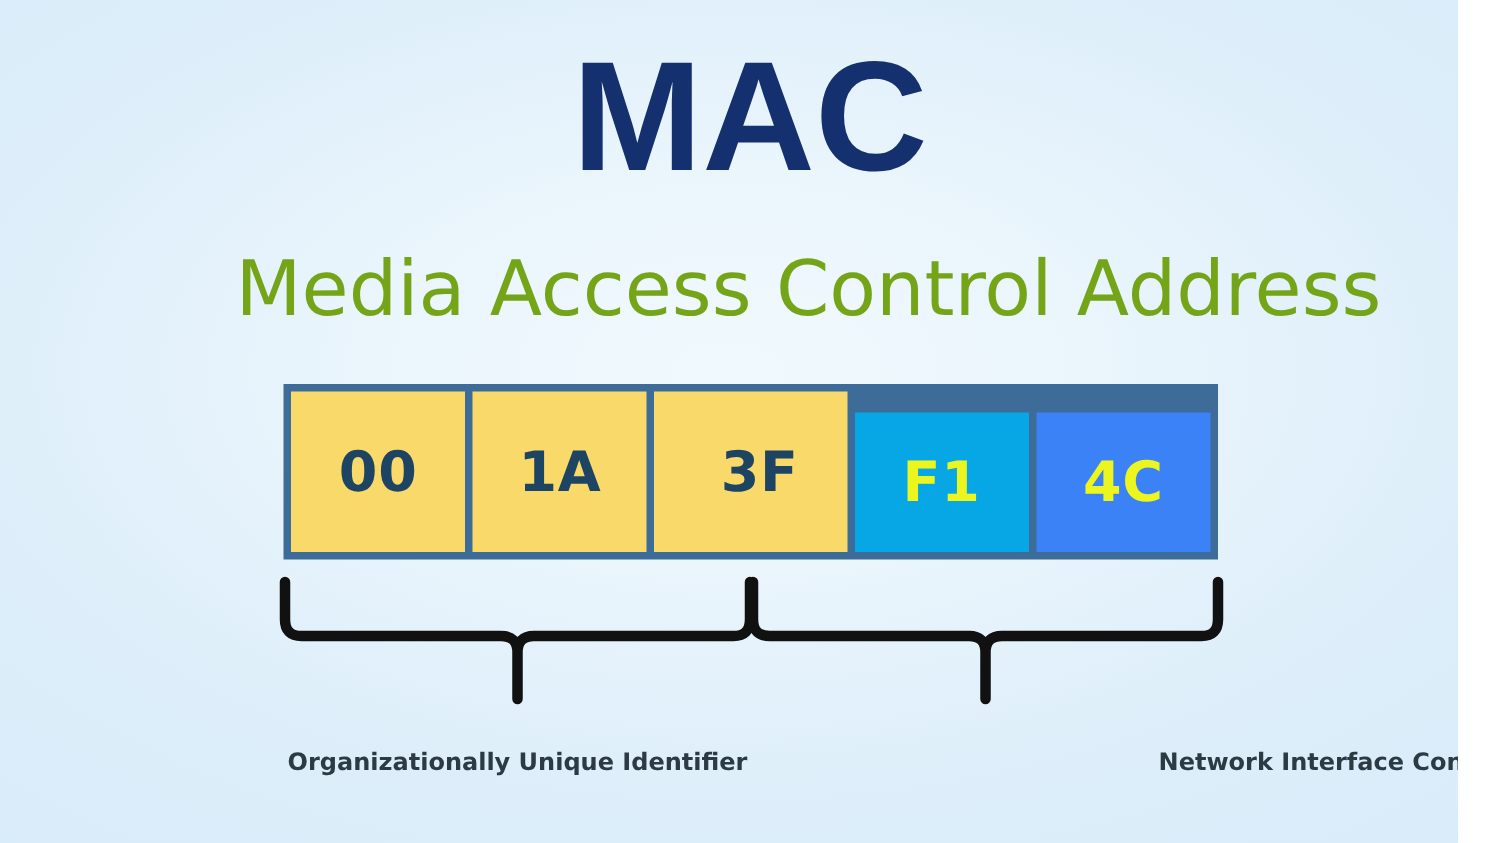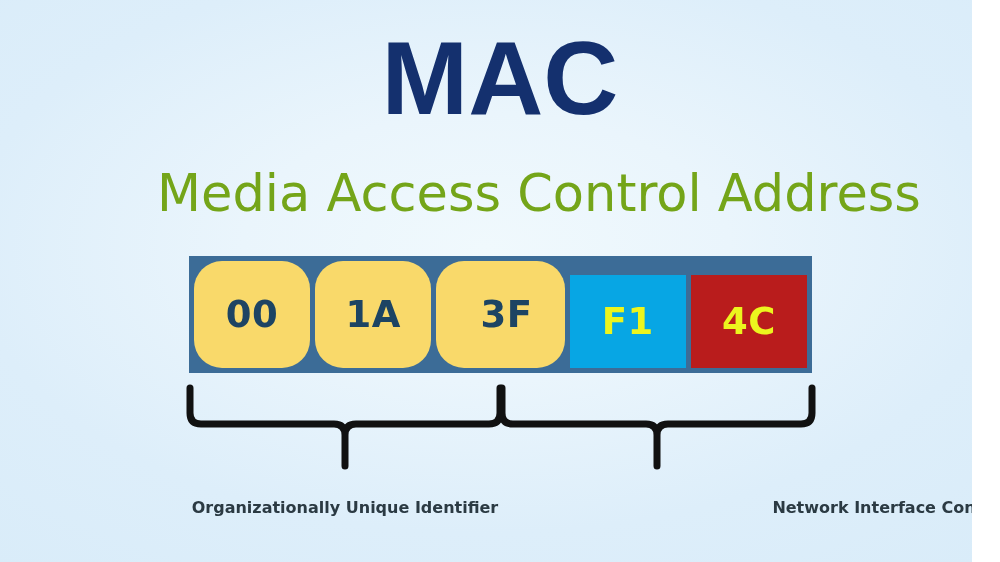--- a/index.html
+++ b/index.html
@@ -76,21 +76,20 @@
     justify-content: center;
     font-size: 37px;
     font-weight: 700;
     font-family: "DejaVu Sans", sans-serif;
     letter-spacing: 0.5px;
     box-sizing: border-box;
   }
   .byte-cell.oui {
     background: #f9d96a;
     color: #1d4463;
-    border-radius: 28px;
   }
   .byte-cell.nic {
     background: #07a6e4;
     color: #ecf51e;
     margin-top: 14px;
   }
 
   
   #braces {
     position: absolute;
@@ -128,21 +127,21 @@
 
   <div id="title" style="color: rgb(20, 48, 110);">MAC</div>
 
   <div id="subtitle" style="color: rgb(116, 165, 25); padding-left: 39px;">Media Access Control Address</div>
 
   <div id="byte-row" style="background: rgb(60, 108, 151);">
     <div class="byte-cell oui" style="background: rgb(249, 217, 106); color: rgb(29, 68, 99);">00</div>
     <div class="byte-cell oui" style="background: rgb(249, 217, 106); color: rgb(29, 68, 99);">1A</div>
     <div class="byte-cell oui" style="background: rgb(249, 217, 106); color: rgb(29, 68, 99); padding-left: 12px;">3F</div>
     <div class="byte-cell nic" style="background: rgb(7, 166, 228); color: rgb(236, 245, 30);">F1</div>
-    <div class="byte-cell nic" style="background: #b91c1c; color: rgb(236, 245, 30);">4C</div>
+    <div class="byte-cell nic" style="background: #3b82f6; color: rgb(236, 245, 30);">4C</div>
   </div>
 
   <svg id="braces" viewBox="0 0 1000 562">
 
     <path fill="none" stroke="#111111" stroke-width="7" stroke-linecap="round" stroke-linejoin="round" d="M 190 388
              L 190 413
              Q 190 424 201 424
              L 334 424
              Q 345 424 345 435
              L 345 466

